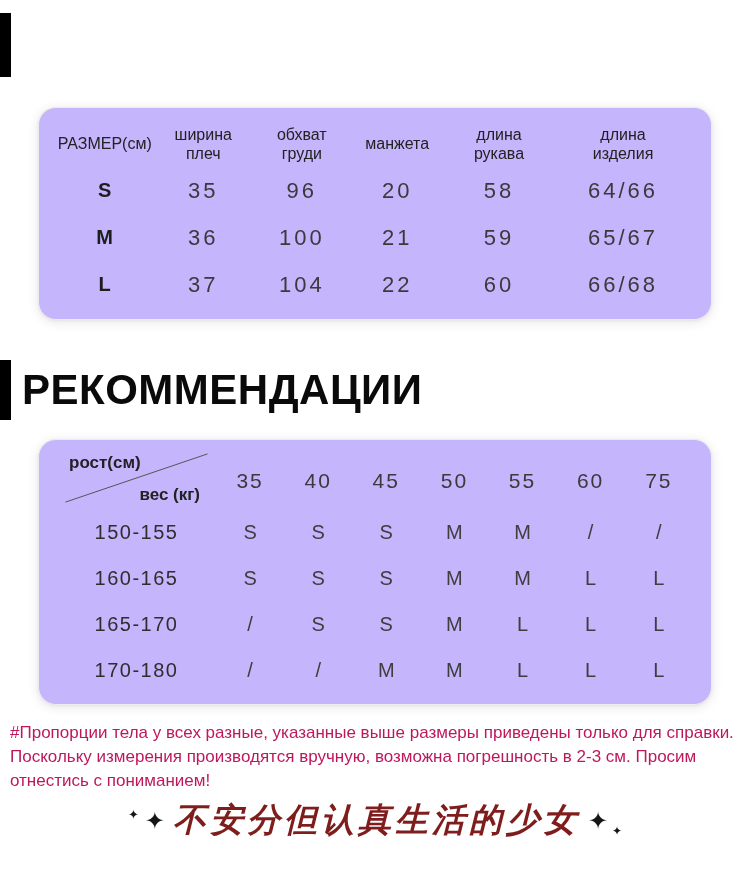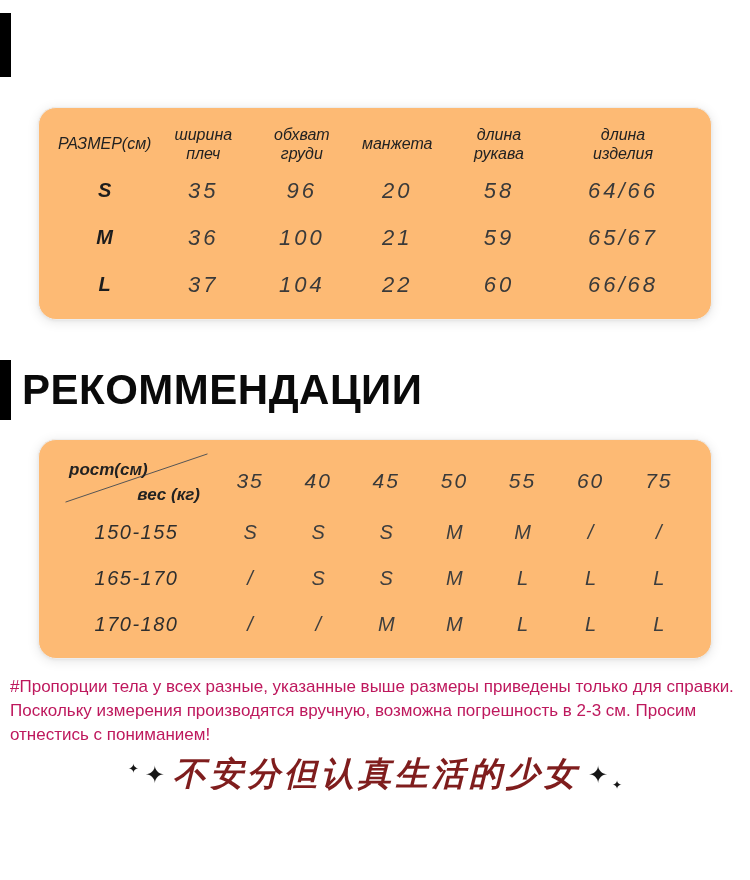--- a/index.html
+++ b/index.html
@@ -19,26 +19,25 @@
     margin: 0 0 0 11px;
     font-size: 42px; font-weight: 700; letter-spacing: 0.5px;
     color: #0a0a0a; white-space: nowrap;
   }
   .sec-header.second { margin-top: 40px; }
   .sec-header.second .bar { height: 60px; }
 
   
   .card {
     margin: 30px 38px 0;
-    background: #fdba74;
+    background: #c4b5fd;
     border: 1px solid #ededed;
     border-radius: 18px;
     box-shadow: 0 2px 12px rgba(0,0,0,0.10), 0 1px 3px rgba(0,0,0,0.05);
     padding: 6px 18px 10px;
-    font-style: italic;
   }
   .card.second { margin-top: 19px; }
 
   table { width: 100%; border-collapse: collapse; table-layout: fixed; }
   th, td { text-align: center; padding: 0; }
 
   
   .t1 thead th {
     font-weight: 400; font-size: 16px; line-height: 1.18; color: #222;
     white-space: pre-line; vertical-align: middle;
@@ -47,21 +46,21 @@
   .t1 tbody th { font-weight: 700; font-size: 20px; color: #1d1d1d; padding: 10px 0 11px; }
   .t1 tbody td { font-weight: 400; font-size: 22px; letter-spacing: 3px; color: #3a3a3a; padding: 10px 0 11px; }
 
   
   .t2 .wcol {
     font-weight: 400; font-size: 21px; letter-spacing: 2px; color: #3a3a3a;
     vertical-align: middle; padding: 14px 0 8px;
   }
   .t2 .corner { position: relative; height: 64px; }
   .t2 .corner svg { position: absolute; left: 4px; top: 4px; width: calc(100% - 8px); height: calc(100% - 8px); }
-  .corner-top { position: absolute; top: 14px; left: 12px; font-size: 17px; color: #222; }
+  .corner-top { position: absolute; top: 7px; left: 12px; font-size: 17px; color: #222; }
   .corner-bot { position: absolute; bottom: 5px; right: 16px; font-size: 17px; color: #222; }
   .t2 tbody th { font-weight: 400; font-size: 20px; letter-spacing: 1.5px; color: #2e2e2e; padding: 11px 0 12px; }
   .t2 tbody td { font-weight: 400; font-size: 20px; color: #3e3e3e; padding: 11px 0 12px; }
 
   
   .disclaimer {
     width: 730px; margin: 16px auto 0;
     text-align: left; font-size: 17px; line-height: 1.42; color: #be185d;
   }
 
@@ -177,20 +176,30 @@
         <th>150-155</th>
         <td>S</td>
         <td>S</td>
         <td>S</td>
         <td>M</td>
         <td>M</td>
         <td>/</td>
         <td>/</td>
       </tr>
       <tr>
+        <th>160-165</th>
+        <td>S</td>
+        <td>S</td>
+        <td>S</td>
+        <td>M</td>
+        <td>M</td>
+        <td>L</td>
+        <td>L</td>
+      </tr>
+      <tr>
         <th>165-170</th>
         <td>/</td>
         <td>S</td>
         <td>S</td>
         <td>M</td>
         <td>L</td>
         <td>L</td>
         <td>L</td>
       </tr>
       <tr>

